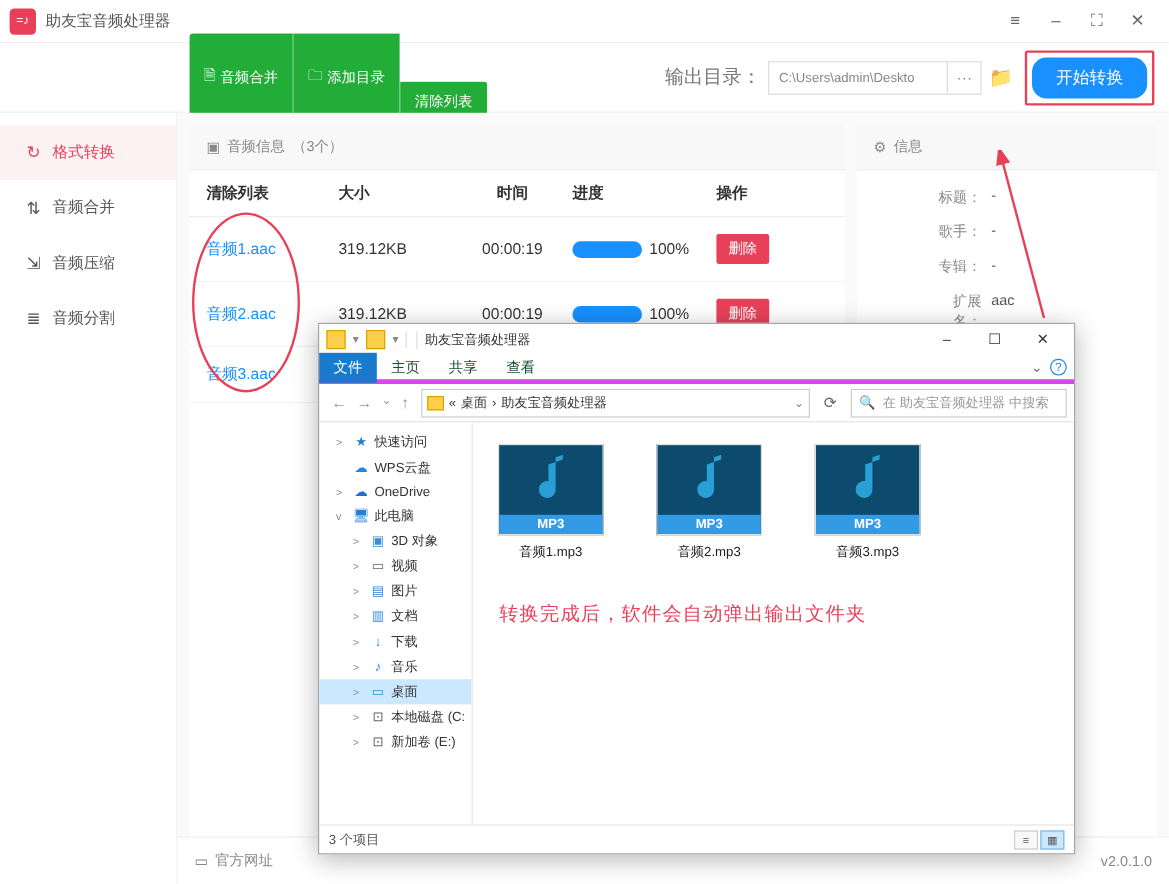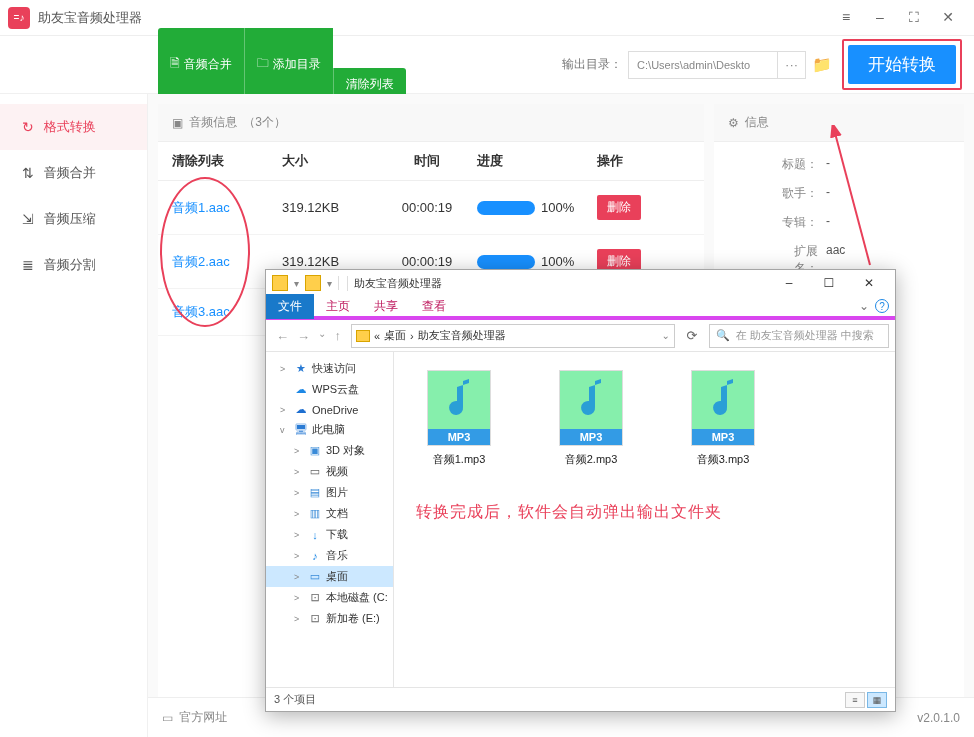--- a/index.html
+++ b/index.html
@@ -10,26 +10,26 @@
 .app-title{flex:1;color:#555;font-size:13px;}
 .win-controls{display:flex;gap:18px;padding-right:10px;}
 .win-ctrl{cursor:pointer;color:#666;font-size:14px;width:16px;text-align:center;}
 .topbar{display:flex;align-items:center;height:58px;padding:0 12px 0 158px;border-bottom:1px solid #f0f0f0;}
 .green{display:flex;}
 .gbtn{background:#22ac38;color:#fff;padding:8px 12px;border:none;cursor:pointer;font-size:12px;display:flex;align-items:center;gap:4px;}
 .gbtn:first-child{border-radius:3px 0 0 3px;}
 .gbtn:last-child{border-radius:0 3px 3px 0;margin-top:40px;}
 .gbtn+ .gbtn{border-left:1px solid rgba(255,255,255,0.3);}
 .topbar-spacer{flex:1;}
-.outlabel{color:#777;font-size:12px;margin-right:6px;}
+.outlabel{color:#777;font-size:16px;margin-right:6px;}
 .outpath{border:1px solid #ddd;width:150px;height:28px;padding:0 8px;font-size:11px;color:#888;}
 .more-dots{width:28px;height:28px;display:flex;align-items:center;justify-content:center;border:1px solid #ddd;border-left:none;color:#888;cursor:pointer;}
 .folder-ico{margin-left:6px;color:#555;font-size:16px;cursor:pointer;}
 .start-btn-wrap{border:2px solid #e9405a;padding:4px;margin-left:10px;border-radius:2px;}
-.start-btn{background:#1890ff;color:#fff;border:none;padding:8px 20px;font-size:17px;cursor:pointer;border-radius:2px;}
+.start-btn{background:#1890ff;color:#fff;border:none;padding:8px 20px;font-size:14px;cursor:pointer;border-radius:12px;}
 .body{display:flex;height:calc(100% - 94px);}
 .sidebar{width:148px;border-right:1px solid #f0f0f0;padding-top:10px;}
 .nav-item{padding:14px 0 14px 22px;cursor:pointer;display:flex;align-items:center;gap:10px;color:#555;font-size:13px;}
 .nav-item.active{color:#e9405a;background:#fdf2f3;}
 .nav-ico{font-size:14px;}
 .main{flex:1;display:flex;gap:10px;padding:10px 10px 0 10px;background:#fafafa;}
 .table-box{flex:1;background:#fff;display:flex;flex-direction:column;min-width:0;}
 .file-head{height:38px;display:flex;align-items:center;padding:0 14px;color:#888;border-bottom:1px solid #eee;gap:6px;font-size:12px;background:#f8f8f8;}
 .th-row{display:flex;padding:10px 14px;border-bottom:1px solid #eee;font-size:13px;color:#333;font-weight:600;}
 .tr{display:flex;padding:14px 14px;border-bottom:1px solid #f3f3f3;align-items:center;}
@@ -52,39 +52,39 @@
 .arrow-a{position:absolute;left:287px;top:280px;pointer-events:none;}
 .arrow-b{position:absolute;left:820px;top:125px;pointer-events:none;}
 .explorer{position:absolute;left:265px;top:269px;width:631px;height:443px;background:#fff;border:1px solid #a5a5a5;box-shadow:0 4px 20px rgba(0,0,0,0.3);display:flex;flex-direction:column;}
 .exp-title{height:26px;display:flex;align-items:center;padding:0 6px;font-size:11px;}
 .exp-qat{display:flex;align-items:center;gap:6px;margin-right:8px;}
 .exp-qicon{width:16px;height:16px;background:#ffcf4b;border:1px solid #d9a400;}
 .exp-title .t{flex:1;padding-left:6px;border-left:1px solid #ddd;}
 .exp-wc{display:flex;}
 .exp-wbtn{width:40px;height:26px;display:flex;align-items:center;justify-content:center;cursor:pointer;font-size:12px;color:#333;}
 .ribbon-tabs{height:24px;display:flex;align-items:center;border-bottom:4px solid #d946ef;font-size:12px;}
-.rtab{padding:4px 12px;color:#be185d;cursor:pointer;}
+.rtab{padding:4px 12px;color:#14532d;cursor:pointer;}
 .rtab.file{background:#1979ca;color:#fff;}
 .rhelp{margin-left:auto;margin-right:6px;display:flex;align-items:center;gap:6px;color:#777;}
 .exp-addr{height:32px;display:flex;align-items:center;padding:3px 6px;gap:6px;border-bottom:1px solid #e5e5e5;}
 .navarrows{display:flex;gap:8px;color:#9a9a9a;font-size:13px;padding:0 4px;}
 .addrbox{flex:1;height:24px;border:1px solid #ccc;display:flex;align-items:center;padding:0 4px;font-size:11px;gap:4px;}
 .folder-small{width:14px;height:12px;background:#ffcf4b;border:1px solid #d9a400;display:inline-block;}
 .refresh{width:22px;color:#666;text-align:center;}
 .searchbox{width:180px;height:24px;border:1px solid #ccc;display:flex;align-items:center;padding:0 6px;font-size:11px;color:#999;gap:6px;}
 .exp-body{flex:1;display:flex;min-height:0;}
 .tree{width:128px;border-right:1px solid #e5e5e5;padding:6px 0;font-size:11px;overflow:hidden;}
 .t-item{padding:3px 0 3px 14px;display:flex;align-items:center;gap:4px;cursor:pointer;white-space:nowrap;}
 .t-item.sel{background:#cce8ff;}
 .t-item .chev{width:10px;color:#888;font-size:9px;}
 .t-ico{width:14px;text-align:center;}
 .files{flex:1;position:relative;padding:18px 20px;}
 .file-grid{display:flex;gap:42px;}
 .file-item{text-align:center;width:90px;cursor:pointer;}
-.file-thumb{width:64px;height:76px;margin:0 auto 6px;background:#86efac;border:1px solid #ddd;position:relative;display:flex;align-items:flex-end;justify-content:center;}
+.file-thumb{width:88px;height:76px;margin:0 auto 6px;background:#0c4a6e;border:1px solid #ddd;position:relative;display:flex;align-items:flex-end;justify-content:center;}
 .note-ico{position:absolute;top:6px;left:50%;transform:translateX(-50%);}
 .mp3-band{width:100%;background:#339be5;color:#fff;font-size:11px;padding:2px 0;font-weight:600;}
 .file-name{font-size:11px;color:#222;}
 .annot-text{position:absolute;top:150px;left:22px;color:#e9405a;font-size:16px;letter-spacing:1px;}
 .exp-status{height:24px;border-top:1px solid #e5e5e5;display:flex;align-items:center;padding:0 8px;font-size:11px;color:#555;justify-content:space-between;}
 .viewtoggle{display:flex;gap:2px;}
 .viewbtn{width:20px;height:16px;border:1px solid #ccc;background:#f8f8f8;font-size:9px;display:flex;align-items:center;justify-content:center;}
 .viewbtn.on{background:#cce8ff;border-color:#7ab8e6;}
 .clip{overflow:hidden;text-overflow:ellipsis;white-space:nowrap;}
 </style>

